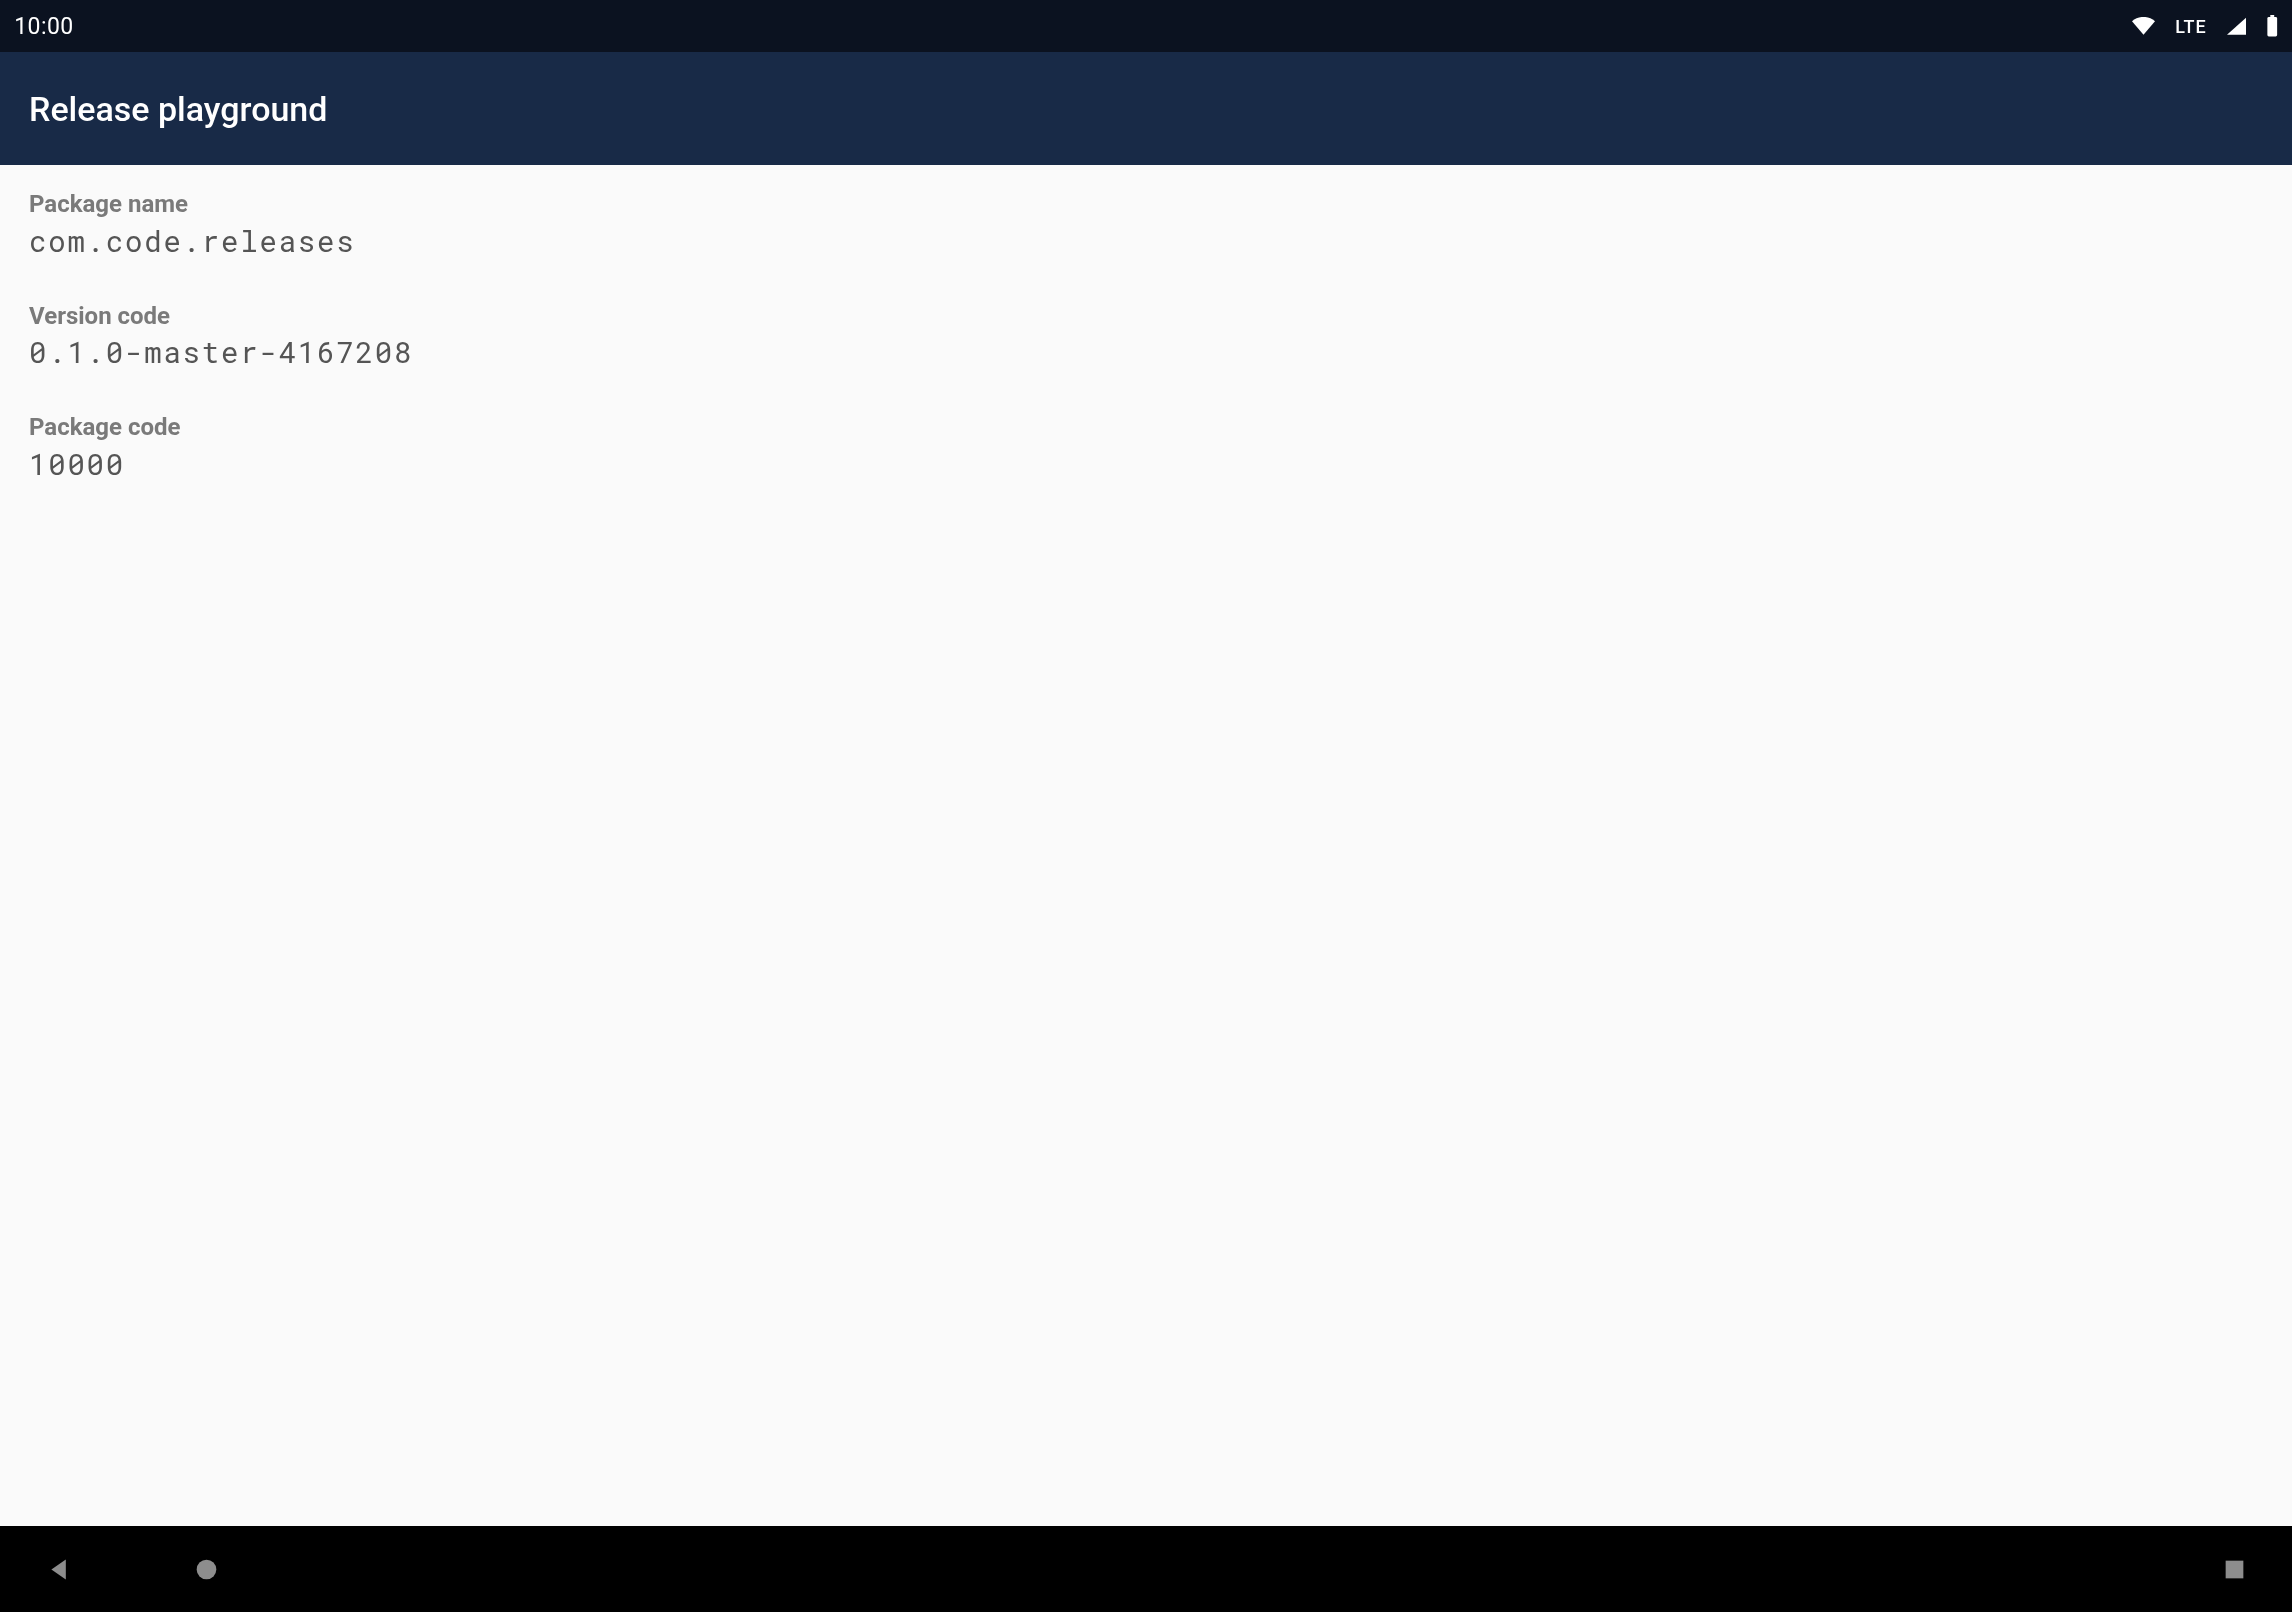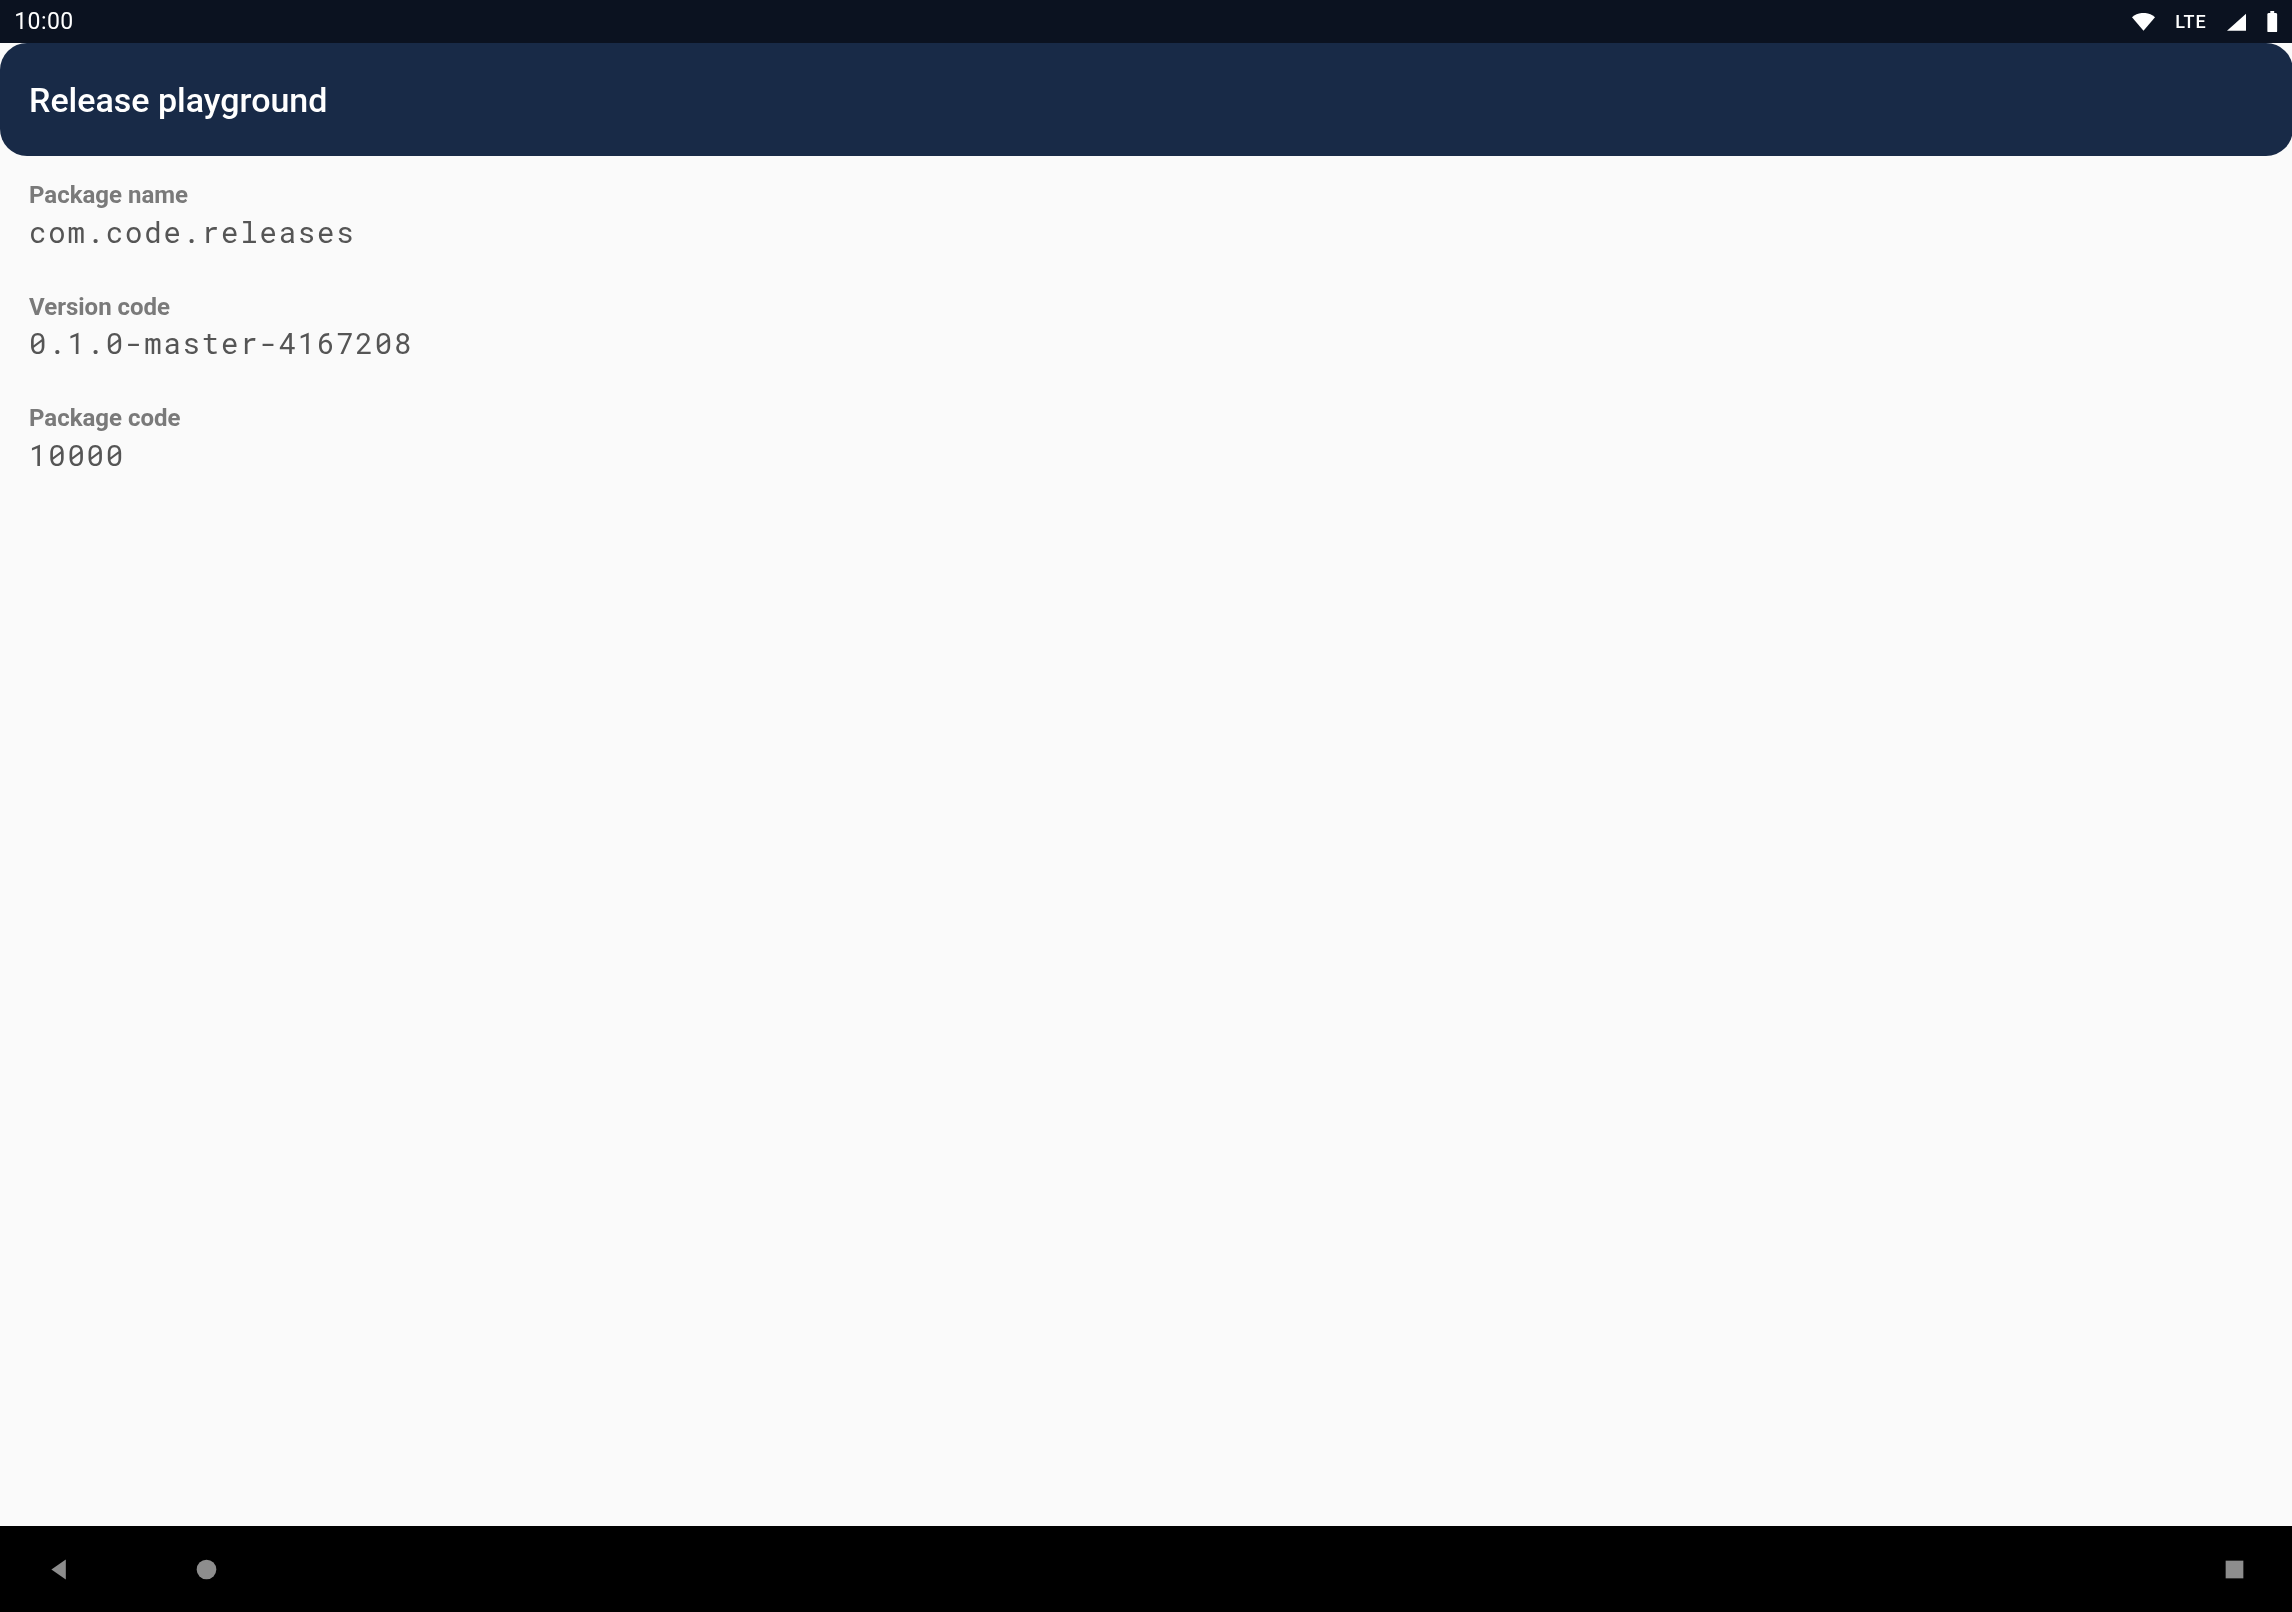--- a/index.html
+++ b/index.html
@@ -9,21 +9,21 @@
     background: #fafafa;
     display: flex;
     flex-direction: column;
     width: 2293px;
     height: 1612px;
     transform-origin: top left;
   }
 
   
   .status-bar {
-    height: 43px;
+    height: 52px;
     background: #0b1220;
     color: #ffffff;
     display: flex;
     align-items: center;
     justify-content: space-between;
     padding: 0 14.3px;
     font-size: 23px;
     letter-spacing: 0.4px;
   }
   .status-right {
@@ -39,21 +39,20 @@
   .status-right svg { display: block; }
 
   
   .app-bar {
     height: 113px;
     background: #182a47;
     color: #ffffff;
     display: flex;
     align-items: center;
     padding: 0 29px;
-    border-radius: 27px;
   }
   .app-bar .title {
     font-size: 34px;
     font-weight: 500;
   }
 
   
   .content {
     flex: 1;
     background: #fafafa;

